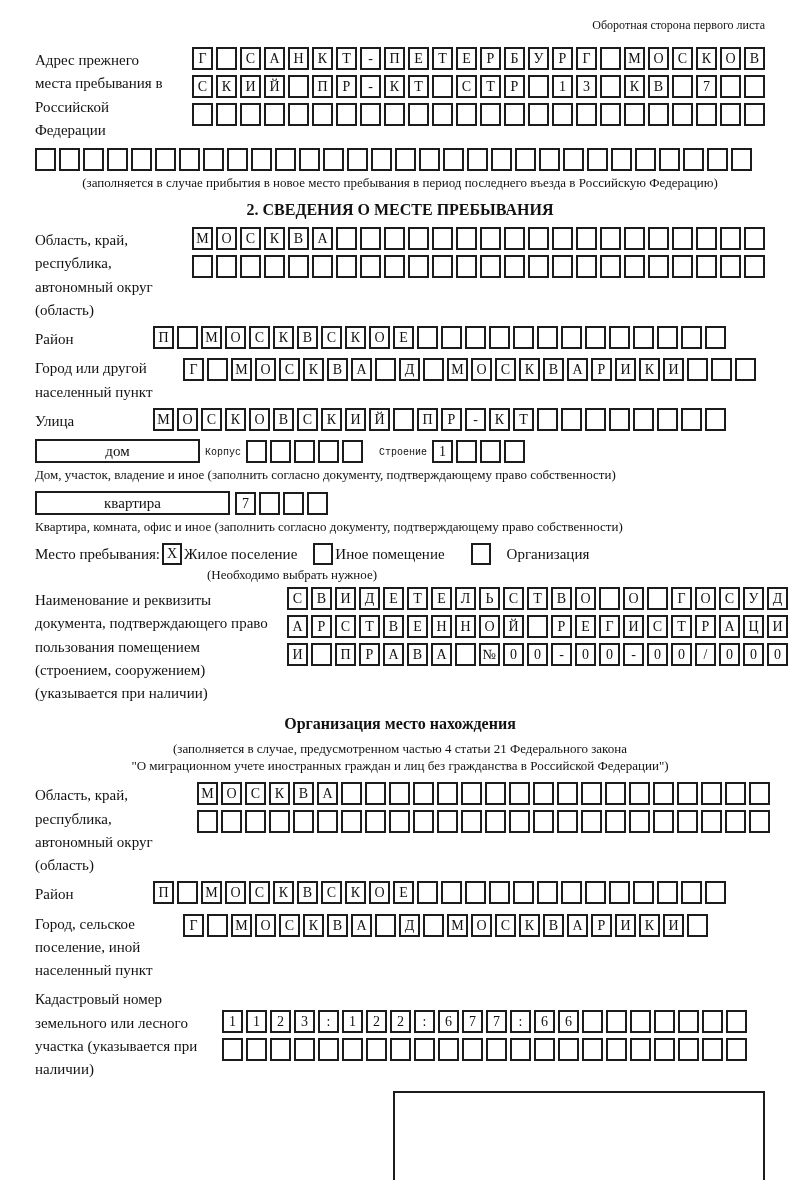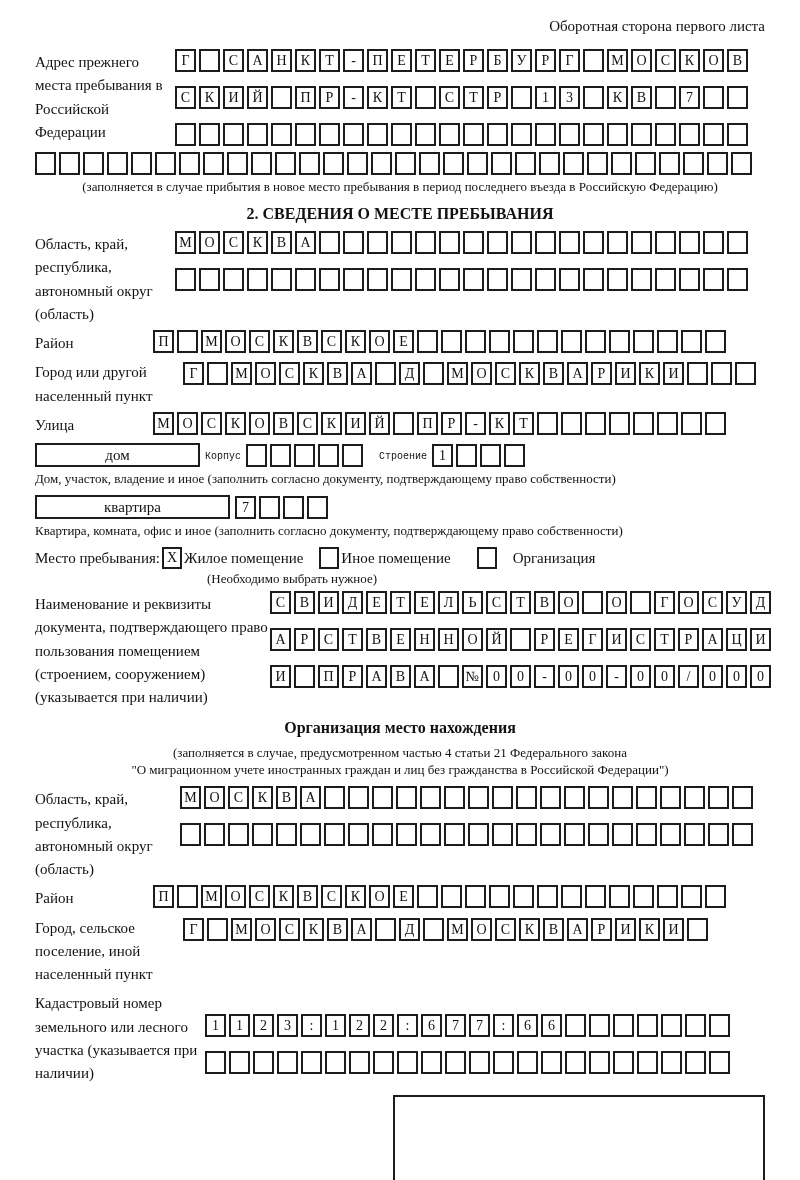--- a/index.html
+++ b/index.html
@@ -4,24 +4,24 @@
 <style>
   html,body{margin:0;padding:0;background:#fff;}
   body{
     width:800px;height:1180px;
     font-family:"Liberation Serif","DejaVu Serif",serif;
     color:#111;
     box-sizing:border-box;
     padding:12px 35px 0 35px;
     font-size:15px;
   }
-  .hdr-note{text-align:right;font-size:15px;margin:6px 0 14px 0;}
+  .hdr-note{text-align:right;font-size:12px;margin:6px 0 14px 0;}
   .field{display:flex;align-items:flex-start;margin-bottom:4px;}
   .flabel{flex:0 0 auto;font-size:15px;line-height:1.55;padding-top:2px;}
-  .rows{display:flex;flex-direction:column;gap:14px;}
+  .rows{display:flex;flex-direction:column;gap:5px;margin-left:17px;}
   .boxrow{white-space:nowrap;height:23px;}
   .cbox{
     display:inline-block;box-sizing:border-box;
     width:21px;height:23px;margin-right:3px;
     border:2px solid #1c1c1c;
     text-align:center;font-size:14px;line-height:19px;
     vertical-align:top;
   }
   .caption{font-size:13px;margin:4px 0 8px 0;}
   .caption.center{text-align:center;}
@@ -97,21 +97,21 @@
 
 <div class="inline-row">
   <span class="typed-rect" style="width:195px">квартира</span>
   <span class="boxrow"><span class="cbox">7</span><span class="cbox"></span><span class="cbox"></span><span class="cbox"></span></span>
 </div>
 <div class="caption">Квартира, комната, офис и иное (заполнить согласно документу, подтверждающему право собственности)</div>
 
 <div class="chkrow">
   <span class="optlab">Место пребывания:</span>
   <span class="chk">X</span>
-  <span class="optlab">Жилое помещение</span>
+  <span class="optlab">Жилое поселение</span>
   <span class="chk" style="margin-left:14px"></span>
   <span class="optlab">Иное помещение</span>
   <span class="chk" style="margin-left:24px"></span>
   <span class="optlab" style="margin-left:14px">Организация</span>
 </div>
 <div class="hint">(Необходимо выбрать нужное)</div>
 
 <div class="field">
   <div class="flabel" style="width:235px">Наименование и реквизиты документа, подтверждающего право пользования помещением (строением, сооружением) (указывается при наличии)</div>
   <div class="rows">

